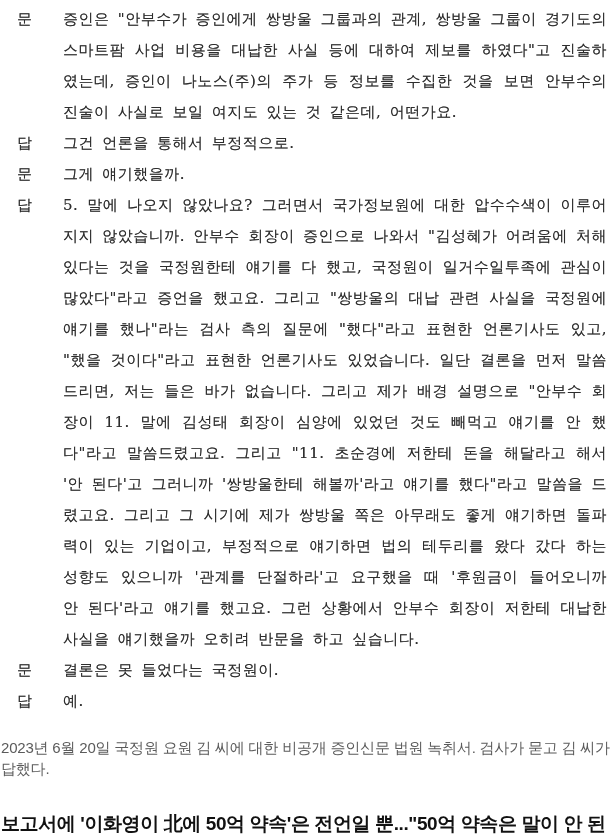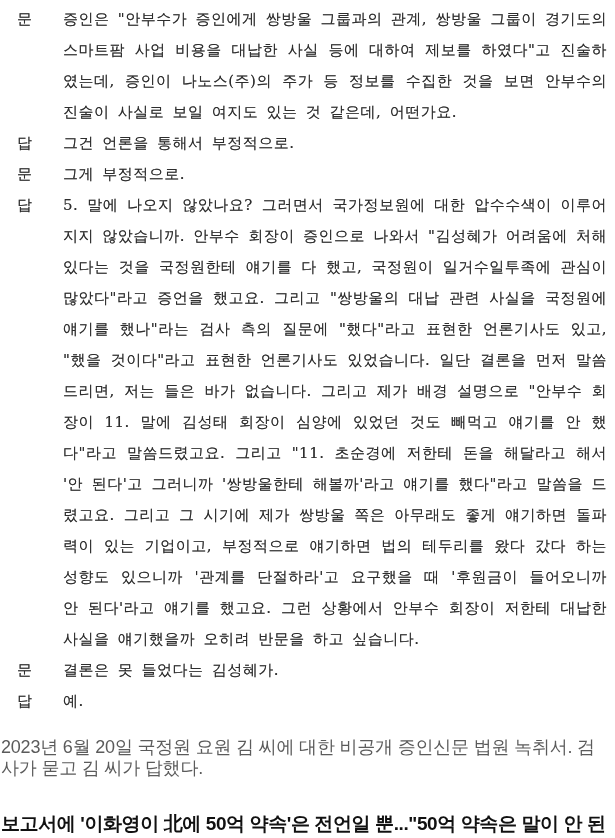--- a/index.html
+++ b/index.html
@@ -38,21 +38,21 @@
     width: 46px;
   }
   .qa-text {
     flex: 1;
     text-align: justify;
   }
   .caption {
     margin: 16px 0 0 0;
     padding: 0 4px 0 1px;
     color: #5b5b5b;
-    font-size: 18px;
+    font-size: 15px;
     line-height: 21px;
     letter-spacing: -0.2px;
   }
   .headline {
     margin: 31px 0 0 0;
     padding: 0 2px 0 1px;
     font-size: 19px;
     line-height: 27px;
     font-weight: bold;
     color: #111111;
@@ -70,31 +70,31 @@
       <div class="qa-text">증인은 "안부수가 증인에게 쌍방울 그룹과의 관계, 쌍방울 그룹이 경기도의 스마트팜 사업 비용을 대납한 사실 등에 대하여 제보를 하였다"고 진술하였는데, 증인이 나노스(주)의 주가 등 정보를 수집한 것을 보면 안부수의 진술이 사실로 보일 여지도 있는 것 같은데, 어떤가요.</div>
     </div>
 
     <div class="qa-row">
       <div class="qa-label">답</div>
       <div class="qa-text">그건 언론을 통해서 부정적으로.</div>
     </div>
 
     <div class="qa-row">
       <div class="qa-label">문</div>
-      <div class="qa-text">그게 부정적으로.</div>
+      <div class="qa-text">그게 얘기했을까.</div>
     </div>
 
     <div class="qa-row">
       <div class="qa-label">답</div>
       <div class="qa-text">5. 말에 나오지 않았나요? 그러면서 국가정보원에 대한 압수수색이 이루어지지 않았습니까. 안부수 회장이 증인으로 나와서 "김성혜가 어려움에 처해있다는 것을 국정원한테 얘기를 다 했고, 국정원이 일거수일투족에 관심이 많았다"라고 증언을 했고요. 그리고 "쌍방울의 대납 관련 사실을 국정원에 얘기를 했나"라는 검사 측의 질문에 "했다"라고 표현한 언론기사도 있고, "했을 것이다"라고 표현한 언론기사도 있었습니다. 일단 결론을 먼저 말씀드리면, 저는 들은 바가 없습니다. 그리고 제가 배경 설명으로 "안부수 회장이 11. 말에 김성태 회장이 심양에 있었던 것도 빼먹고 얘기를 안 했다"라고 말씀드렸고요. 그리고 "11. 초순경에 저한테 돈을 해달라고 해서 '안 된다'고 그러니까 '쌍방울한테 해볼까'라고 얘기를 했다"라고 말씀을 드렸고요. 그리고 그 시기에 제가 쌍방울 쪽은 아무래도 좋게 얘기하면 돌파력이 있는 기업이고, 부정적으로 얘기하면 법의 테두리를 왔다 갔다 하는 성향도 있으니까 '관계를 단절하라'고 요구했을 때 '후원금이 들어오니까 안 된다'라고 얘기를 했고요. 그런 상황에서 안부수 회장이 저한테 대납한 사실을 얘기했을까 오히려 반문을 하고 싶습니다.</div>
     </div>
 
     <div class="qa-row">
       <div class="qa-label">문</div>
-      <div class="qa-text">결론은 못 들었다는 김성혜가.</div>
+      <div class="qa-text">결론은 못 들었다는 국정원이.</div>
     </div>
 
     <div class="qa-row">
       <div class="qa-label">답</div>
       <div class="qa-text">예.</div>
     </div>
   </div>
 
   <p class="caption">2023년 6월 20일 국정원 요원 김 씨에 대한 비공개 증인신문 법원 녹취서. 검사가 묻고 김 씨가 답했다.</p>
 

